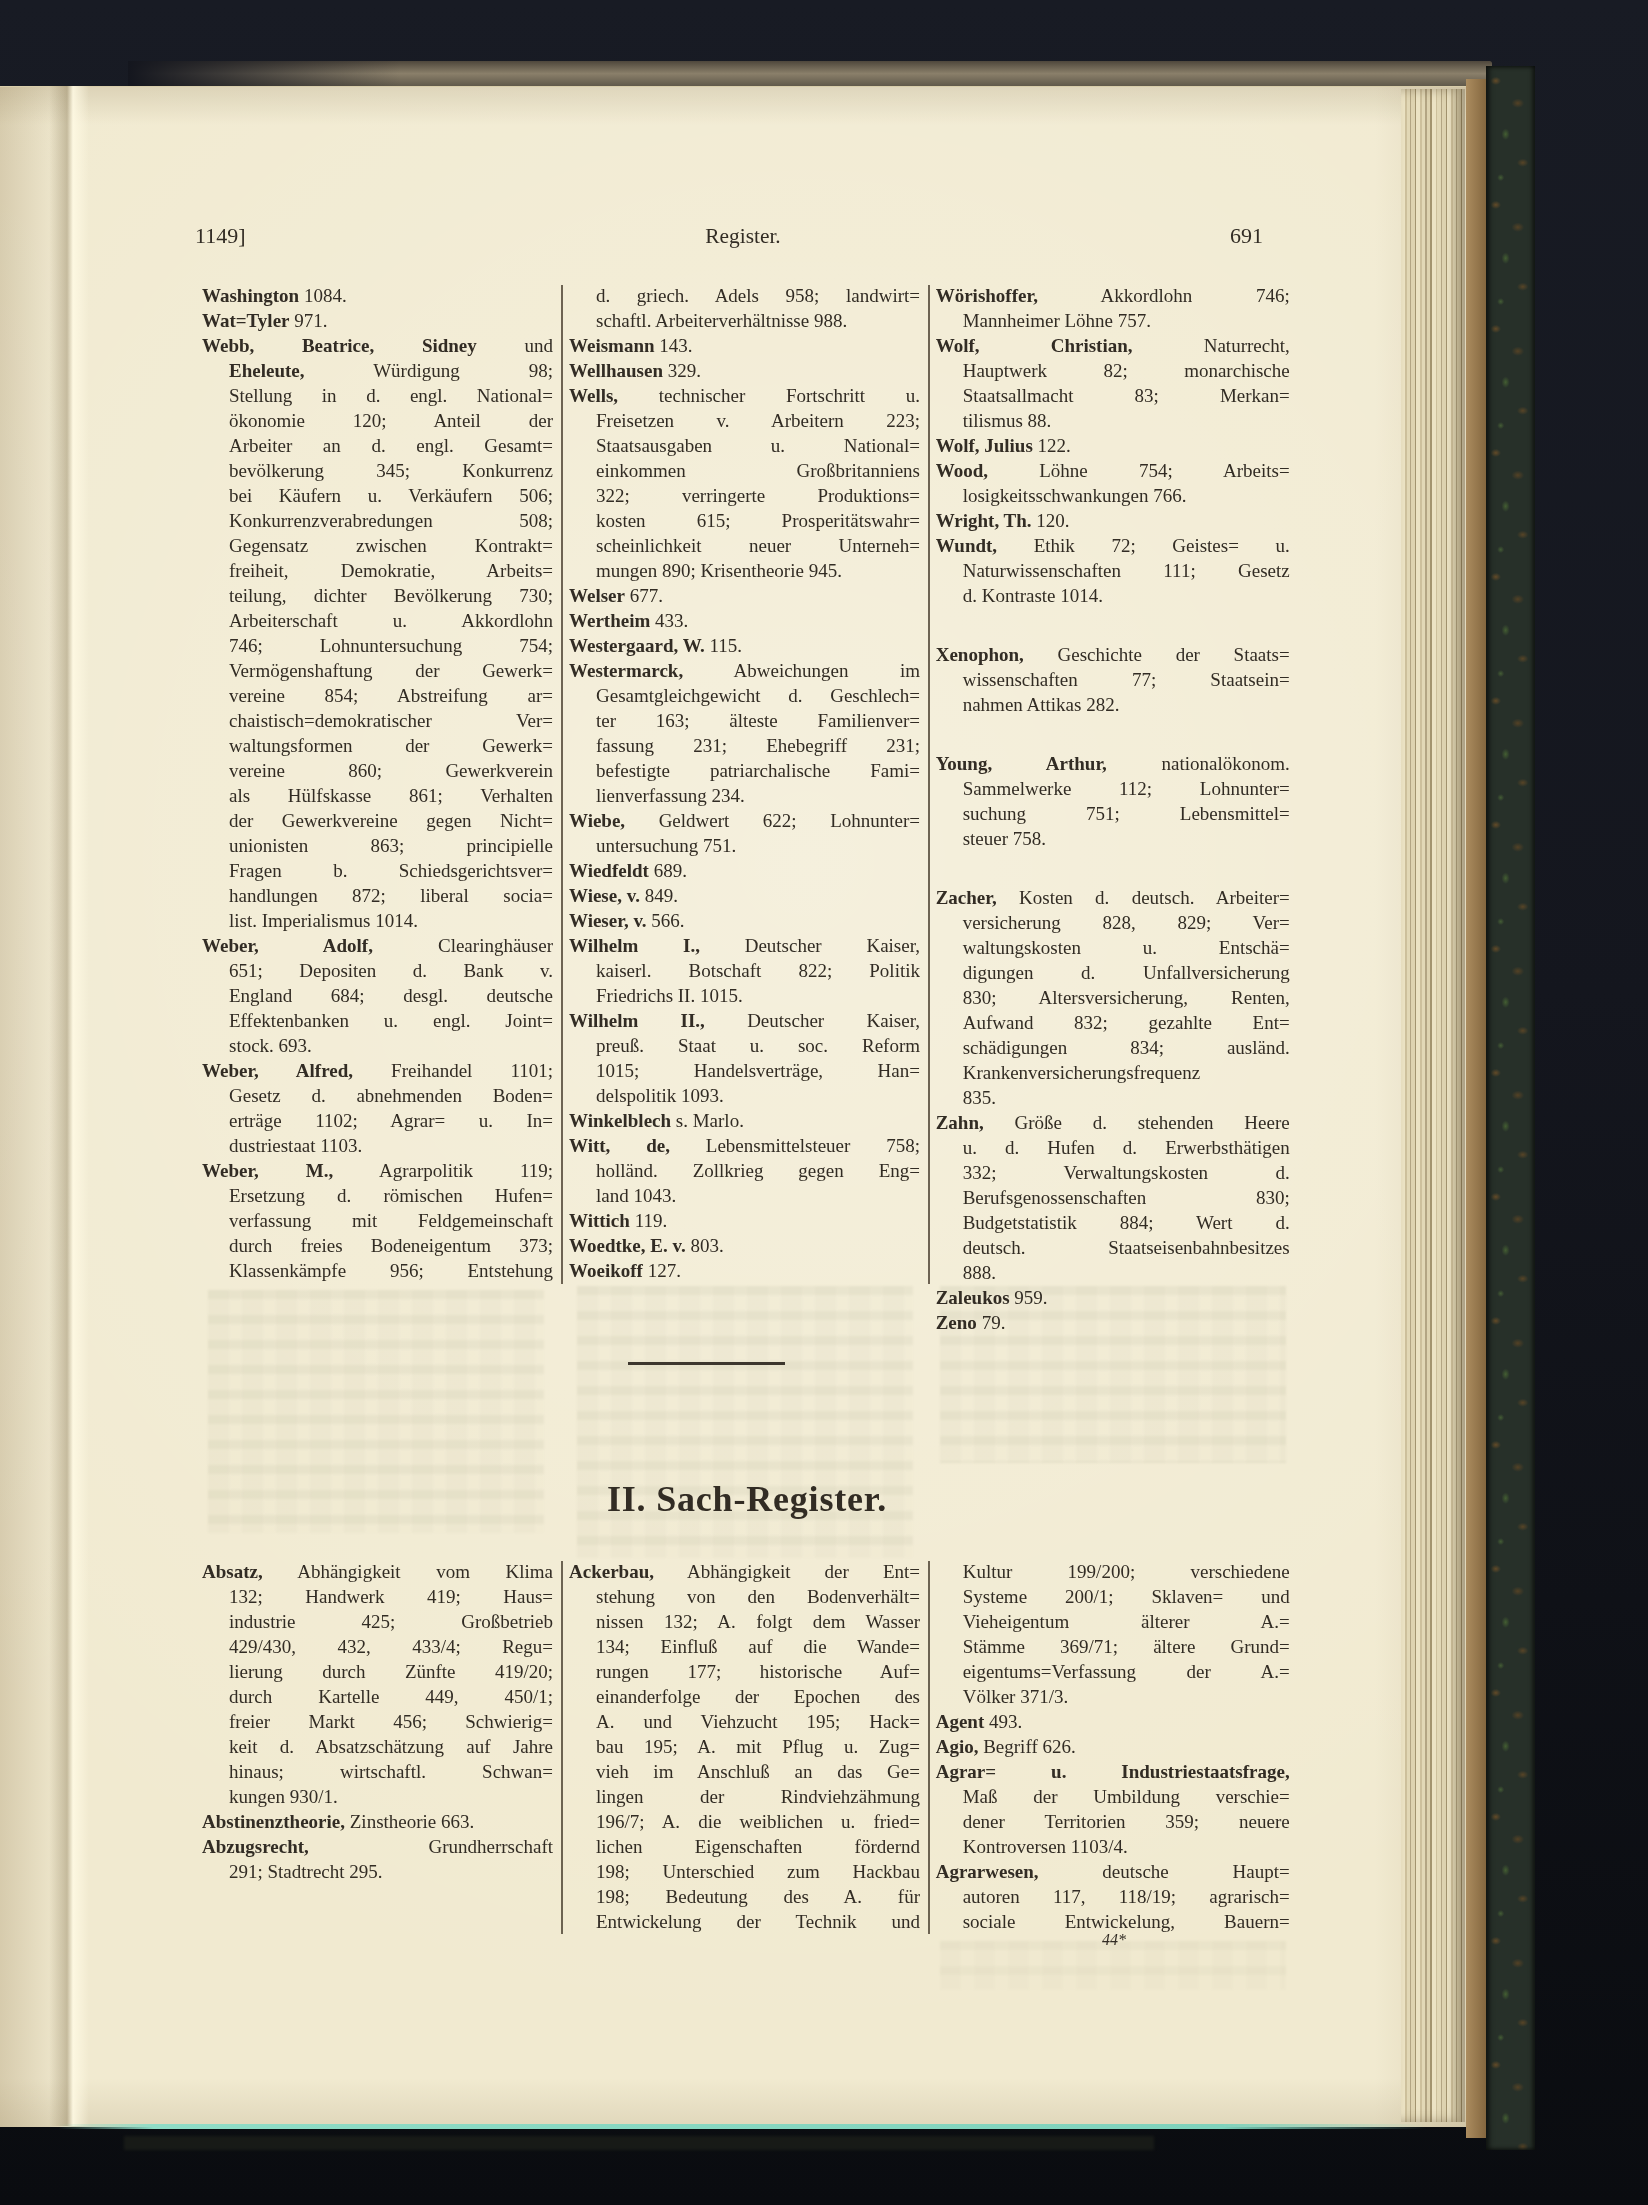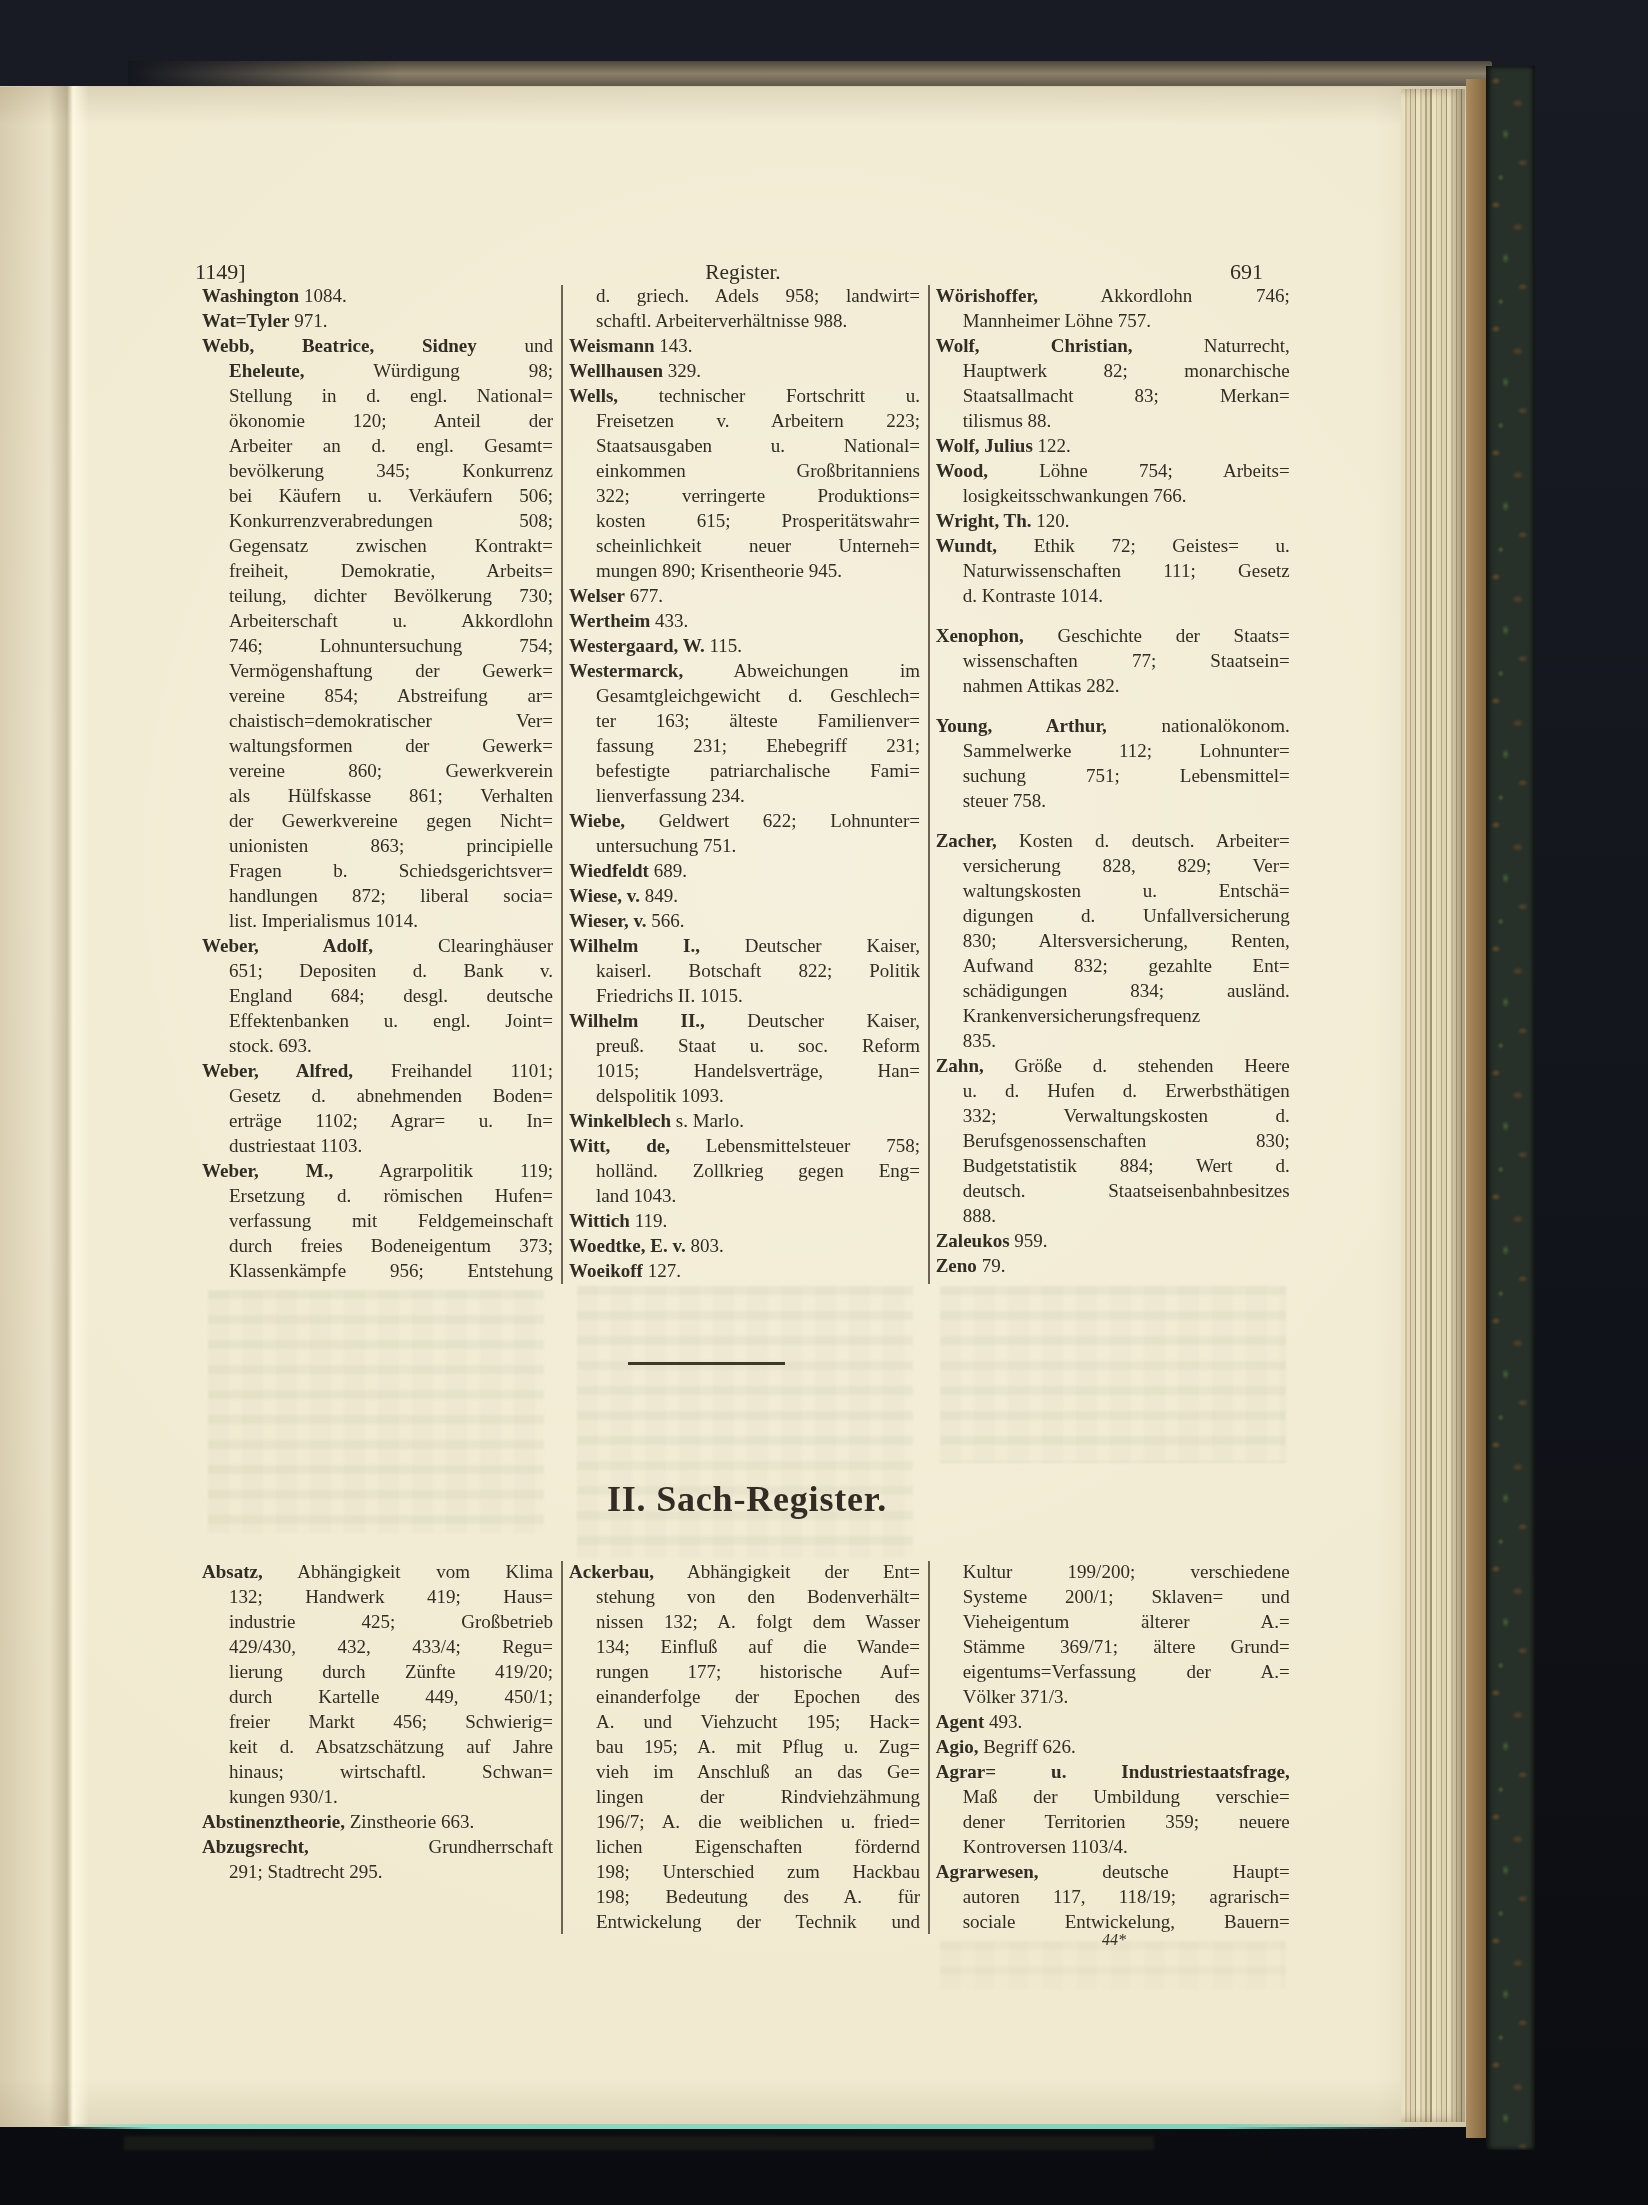--- a/index.html
+++ b/index.html
@@ -44,42 +44,42 @@
     box-shadow:inset 3.3px 0 5px rgba(0,0,0,.6), inset -2.5px 0 4.1px rgba(0,0,0,.6);}
 
   
   .bottom-teal{position:absolute;left:58px;top:2124px;width:1369px;height:5px;
     background:linear-gradient(90deg, rgba(130,215,195,0), var(--teal,#8fdcc6) 7%, #7fd2bc 85%, rgba(130,210,190,0));
     filter:blur(0.5px);}
   .cover-bottom{position:absolute;left:124px;top:2136px;width:1030px;height:14px;
     background:#23261d;opacity:.55;filter:blur(1.6px);}
 
   
-  .page-head{position:absolute;left:195px;top:223px;width:1096px;height:35px;font-size:22px;margin-top:36px;}
+  .page-head{position:absolute;left:195px;top:223px;width:1096px;height:35px;font-size:22px;}
   .ph-left{position:absolute;left:0;top:0;}
   .ph-center{position:absolute;left:0;right:0;top:0.8px;text-align:center;font-size:21.4px;}
   .ph-right{position:absolute;right:28px;top:0;}
 
   
   .register{position:absolute;display:flex;align-items:flex-start;}
   #name-reg{left:202px;top:283px;width:1090px;height:1006px;}
   #sach-reg{left:202px;top:1559px;width:1090px;height:396px;}
   .colA{width:351px;}
   .colB{width:351px;margin-left:16px;}
   .colC{width:354px;margin-left:15.7px;}
   .vrule{position:absolute;width:1.6px;background:rgba(70,60,45,.78);}
   #name-reg .vrule{top:1.6px;height:999px;}
   #sach-reg .vrule{top:1.6px;height:373px;}
   .vr1{left:359px;} .vr2{left:726px;}
 
   .line{font-size:19px;line-height:25px;text-align:justify;text-align-last:justify;}
   .line.cont{padding-left:27px;}
   .line.last{text-align-last:left;}
   .b{font-weight:700;}
-  .group + .group{margin-top:15px;}
+  .group + .group{margin-top:34px;}
 
   .divider{position:absolute;left:628px;top:1362px;width:157px;height:2.5px;background:#3c362d;}
   .sach-title{position:absolute;left:202px;top:1475px;width:1090px;margin:0;text-align:center;
     font-size:36px;line-height:48px;font-weight:700;letter-spacing:0.8px;}
   .sig{position:absolute;left:937px;top:1931px;width:354px;text-align:center;font-size:16px;font-style:italic;}
 
   
   .ghost{position:absolute;opacity:.5;filter:blur(1.3px);pointer-events:none;
     background:
       repeating-linear-gradient(180deg, rgba(118,122,86,.15) 0 9px, rgba(118,122,86,.02) 9px 25px),

